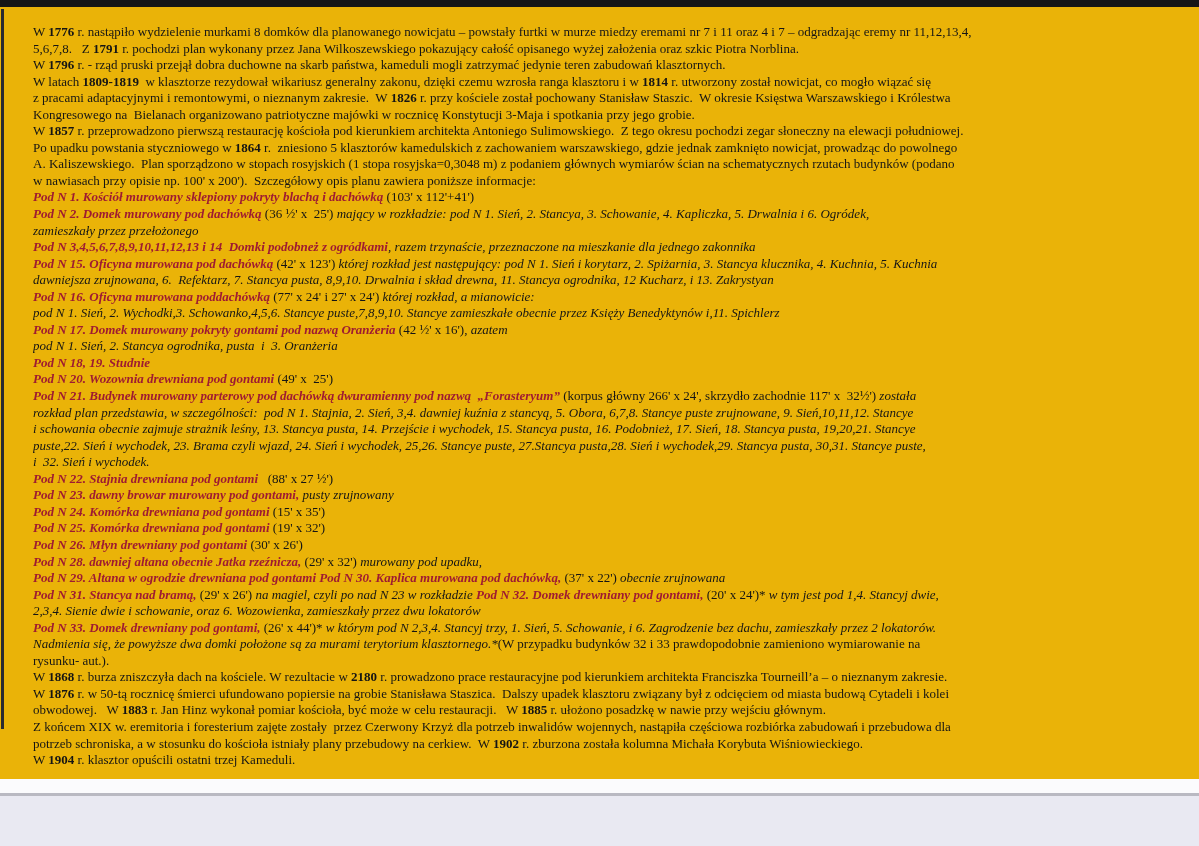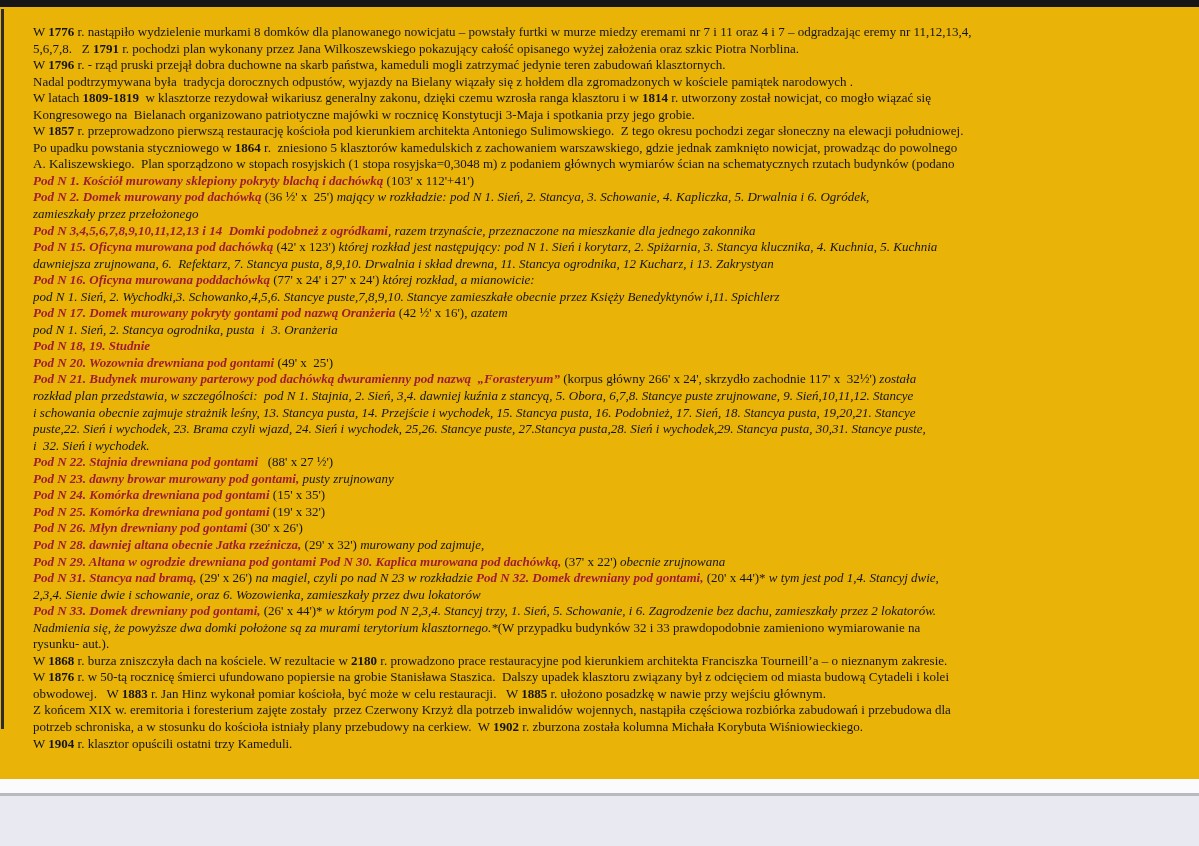--- a/index.html
+++ b/index.html
@@ -48,26 +48,27 @@
 </head>
 <body>
 
 <div class="page">
   <div class="scan-top"></div>
   <div class="scan-left"></div>
   <div class="doc-text">
       <div class="line"><span class="seg-n">W </span><span class="seg-y">1776</span><span class="seg-n"> r. nastąpiło wydzielenie murkami 8 domków dla planowanego nowicjatu – powstały furtki w murze miedzy eremami nr 7 i 11 oraz 4 i 7 – odgradzając eremy nr 11,12,13,4,</span></div>
       <div class="line"><span class="seg-n">5,6,7,8.   Z </span><span class="seg-y">1791</span><span class="seg-n"> r. pochodzi plan wykonany przez Jana Wilkoszewskiego pokazujący całość opisanego wyżej założenia oraz szkic Piotra Norblina.</span></div>
       <div class="line"><span class="seg-n">W </span><span class="seg-y">1796</span><span class="seg-n"> r. - rząd pruski przejął dobra duchowne na skarb państwa, kameduli mogli zatrzymać jedynie teren zabudowań klasztornych.</span></div>
-      <div class="line"><span class="seg-n">Nadal podtrzymywana była  tradycja dorocznych odpustów, wyjazdy na Bielany wiązały się z hołdem dla zgromadzonych w kościele pamiątek narodowych .</span></div>
       <div class="line"><span class="seg-n">W latach </span><span class="seg-y">1809-1819</span><span class="seg-n">  w klasztorze rezydował wikariusz generalny zakonu, dzięki czemu wzrosła ranga klasztoru i w </span><span class="seg-y">1814</span><span class="seg-n"> r. utworzony został nowicjat, co mogło wiązać się</span></div>
+      <div class="line"><span class="seg-n">z pracami adaptacyjnymi i remontowymi, o nieznanym zakresie.  W </span><span class="seg-y">1826</span><span class="seg-n"> r. przy kościele został pochowany Stanisław Staszic.  W okresie Księstwa Warszawskiego i Królestwa</span></div>
       <div class="line"><span class="seg-n">Kongresowego na  Bielanach organizowano patriotyczne majówki w rocznicę Konstytucji 3-Maja i spotkania przy jego grobie.</span></div>
       <div class="line"><span class="seg-n">W </span><span class="seg-y">1857</span><span class="seg-n"> r. przeprowadzono pierwszą restaurację kościoła pod kierunkiem architekta Antoniego Sulimowskiego.  Z tego okresu pochodzi zegar słoneczny na elewacji południowej.</span></div>
       <div class="line"><span class="seg-n">Po upadku powstania styczniowego w </span><span class="seg-y">1864</span><span class="seg-n"> r.  zniesiono 5 klasztorów kamedulskich z zachowaniem warszawskiego, gdzie jednak zamknięto nowicjat, prowadząc do powolnego</span></div>
       <div class="line"><span class="seg-n">A. Kaliszewskiego.  Plan sporządzono w stopach rosyjskich (1 stopa rosyjska=0,3048 m) z podaniem głównych wymiarów ścian na schematycznych rzutach budynków (podano</span></div>
+      <div class="line"><span class="seg-n">w nawiasach przy opisie np. 100' x 200').  Szczegółowy opis planu zawiera poniższe informacje:</span></div>
       <div class="line"><span class="seg-h">Pod N 1. Kościół murowany sklepiony pokryty blachą i dachówką</span><span class="seg-n"> (103' x 112'+41')</span></div>
       <div class="line"><span class="seg-h">Pod N 2. Domek murowany pod dachówką</span><span class="seg-n"> (36 ½' x  25') </span><span class="seg-i">mający w rozkładzie: pod N 1. Sień, 2. Stancya, 3. Schowanie, 4. Kapliczka, 5. Drwalnia i 6. Ogródek,</span></div>
       <div class="line"><span class="seg-i">zamieszkały przez przełożonego</span></div>
       <div class="line"><span class="seg-h">Pod N 3,4,5,6,7,8,9,10,11,12,13 i 14  Domki podobneż z ogródkami</span><span class="seg-i">, razem trzynaście, przeznaczone na mieszkanie dla jednego zakonnika</span></div>
       <div class="line"><span class="seg-h">Pod N 15. Oficyna murowana pod dachówką</span><span class="seg-n"> (42' x 123') </span><span class="seg-i">której rozkład jest następujący: pod N 1. Sień i korytarz, 2. Spiżarnia, 3. Stancya klucznika, 4. Kuchnia, 5. Kuchnia</span></div>
       <div class="line"><span class="seg-i">dawniejsza zrujnowana, 6.  Refektarz, 7. Stancya pusta, 8,9,10. Drwalnia i skład drewna, 11. Stancya ogrodnika, 12 Kucharz, i 13. Zakrystyan</span></div>
       <div class="line"><span class="seg-h">Pod N 16. Oficyna murowana poddachówką</span><span class="seg-n"> (77' x 24' i 27' x 24') </span><span class="seg-i">której rozkład, a mianowicie:</span></div>
       <div class="line"><span class="seg-i">pod N 1. Sień, 2. Wychodki,3. Schowanko,4,5,6. Stancye puste,7,8,9,10. Stancye zamieszkałe obecnie przez Księży Benedyktynów i,11. Spichlerz</span></div>
       <div class="line"><span class="seg-h">Pod N 17. Domek murowany pokryty gontami pod nazwą Oranżeria</span><span class="seg-n"> (42 ½' x 16'), </span><span class="seg-i">azatem</span></div>
       <div class="line"><span class="seg-i">pod N 1. Sień, 2. Stancya ogrodnika, pusta  i  3. Oranżeria</span></div>
@@ -76,28 +77,28 @@
       <div class="line"><span class="seg-h">Pod N 21. Budynek murowany parterowy pod dachówką dwuramienny pod nazwą  „Forasteryum”</span><span class="seg-n"> (korpus główny 266' x 24', skrzydło zachodnie 117' x  32½') </span><span class="seg-i">została</span></div>
       <div class="line"><span class="seg-i">rozkład plan przedstawia, w szczególności:  pod N 1. Stajnia, 2. Sień, 3,4. dawniej kuźnia z stancyą, 5. Obora, 6,7,8. Stancye puste zrujnowane, 9. Sień,10,11,12. Stancye</span></div>
       <div class="line"><span class="seg-i">i schowania obecnie zajmuje strażnik leśny, 13. Stancya pusta, 14. Przejście i wychodek, 15. Stancya pusta, 16. Podobnież, 17. Sień, 18. Stancya pusta, 19,20,21. Stancye</span></div>
       <div class="line"><span class="seg-i">puste,22. Sień i wychodek, 23. Brama czyli wjazd, 24. Sień i wychodek, 25,26. Stancye puste, 27.Stancya pusta,28. Sień i wychodek,29. Stancya pusta, 30,31. Stancye puste,</span></div>
       <div class="line"><span class="seg-i">i  32. Sień i wychodek.</span></div>
       <div class="line"><span class="seg-h">Pod N 22. Stajnia drewniana pod gontami</span><span class="seg-n">   (88' x 27 ½')</span></div>
       <div class="line"><span class="seg-h">Pod N 23. dawny browar murowany pod gontami,</span><span class="seg-i"> pusty zrujnowany</span></div>
       <div class="line"><span class="seg-h">Pod N 24. Komórka drewniana pod gontami</span><span class="seg-n"> (15' x 35')</span></div>
       <div class="line"><span class="seg-h">Pod N 25. Komórka drewniana pod gontami</span><span class="seg-n"> (19' x 32')</span></div>
       <div class="line"><span class="seg-h">Pod N 26. Młyn drewniany pod gontami</span><span class="seg-n"> (30' x 26')</span></div>
-      <div class="line"><span class="seg-h">Pod N 28. dawniej altana obecnie Jatka rzeźnicza,</span><span class="seg-n"> (29' x 32') </span><span class="seg-i">murowany pod zajmuje,</span></div>
+      <div class="line"><span class="seg-h">Pod N 28. dawniej altana obecnie Jatka rzeźnicza,</span><span class="seg-n"> (29' x 32') </span><span class="seg-i">murowany pod upadku,</span></div>
       <div class="line"><span class="seg-h">Pod N 29. Altana w ogrodzie drewniana pod gontami Pod N 30. Kaplica murowana pod dachówką,</span><span class="seg-n"> (37' x 22') </span><span class="seg-i">obecnie zrujnowana</span></div>
-      <div class="line"><span class="seg-h">Pod N 31. Stancya nad bramą,</span><span class="seg-n"> (29' x 26') </span><span class="seg-i">na magiel, czyli po nad N 23 w rozkładzie </span><span class="seg-h">Pod N 32. Domek drewniany pod gontami,</span><span class="seg-n"> (20' x 44')* </span><span class="seg-i">w tym jest pod 1,4. Stancyj dwie,</span></div>
+      <div class="line"><span class="seg-h">Pod N 31. Stancya nad bramą,</span><span class="seg-n"> (29' x 26') </span><span class="seg-i">na magiel, czyli po nad N 23 w rozkładzie </span><span class="seg-h">Pod N 32. Domek drewniany pod gontami,</span><span class="seg-n"> (20' x 24')* </span><span class="seg-i">w tym jest pod 1,4. Stancyj dwie,</span></div>
       <div class="line"><span class="seg-i">2,3,4. Sienie dwie i schowanie, oraz 6. Wozowienka, zamieszkały przez dwu lokatorów</span></div>
       <div class="line"><span class="seg-h">Pod N 33. Domek drewniany pod gontami,</span><span class="seg-n"> (26' x 44')* </span><span class="seg-i">w którym pod N 2,3,4. Stancyj trzy, 1. Sień, 5. Schowanie, i 6. Zagrodzenie bez dachu, zamieszkały przez 2 lokatorów.</span></div>
       <div class="line"><span class="seg-i">Nadmienia się, że powyższe dwa domki położone są za murami terytorium klasztornego.*</span><span class="seg-n">(W przypadku budynków 32 i 33 prawdopodobnie zamieniono wymiarowanie na</span></div>
       <div class="line"><span class="seg-n">rysunku- aut.).</span></div>
       <div class="line"><span class="seg-n">W </span><span class="seg-y">1868</span><span class="seg-n"> r. burza zniszczyła dach na kościele. W rezultacie w </span><span class="seg-y">2180</span><span class="seg-n"> r. prowadzono prace restauracyjne pod kierunkiem architekta Franciszka Tourneill’a – o nieznanym zakresie.</span></div>
       <div class="line"><span class="seg-n">W </span><span class="seg-y">1876</span><span class="seg-n"> r. w 50-tą rocznicę śmierci ufundowano popiersie na grobie Stanisława Staszica.  Dalszy upadek klasztoru związany był z odcięciem od miasta budową Cytadeli i kolei</span></div>
       <div class="line"><span class="seg-n">obwodowej.   W </span><span class="seg-y">1883</span><span class="seg-n"> r. Jan Hinz wykonał pomiar kościoła, być może w celu restauracji.   W </span><span class="seg-y">1885</span><span class="seg-n"> r. ułożono posadzkę w nawie przy wejściu głównym.</span></div>
       <div class="line"><span class="seg-n">Z końcem XIX w. eremitoria i foresterium zajęte zostały  przez Czerwony Krzyż dla potrzeb inwalidów wojennych, nastąpiła częściowa rozbiórka zabudowań i przebudowa dla</span></div>
       <div class="line"><span class="seg-n">potrzeb schroniska, a w stosunku do kościoła istniały plany przebudowy na cerkiew.  W </span><span class="seg-y">1902</span><span class="seg-n"> r. zburzona została kolumna Michała Korybuta Wiśniowieckiego.</span></div>
-      <div class="line"><span class="seg-n">W </span><span class="seg-y">1904</span><span class="seg-n"> r. klasztor opuścili ostatni trzy Kameduli.</span></div>
+      <div class="line"><span class="seg-n">W </span><span class="seg-y">1904</span><span class="seg-n"> r. klasztor opuścili ostatni trzej Kameduli.</span></div>
     </div>
   <div class="scan-bottom-strip"></div>
 </div>
 
 </body></html>

